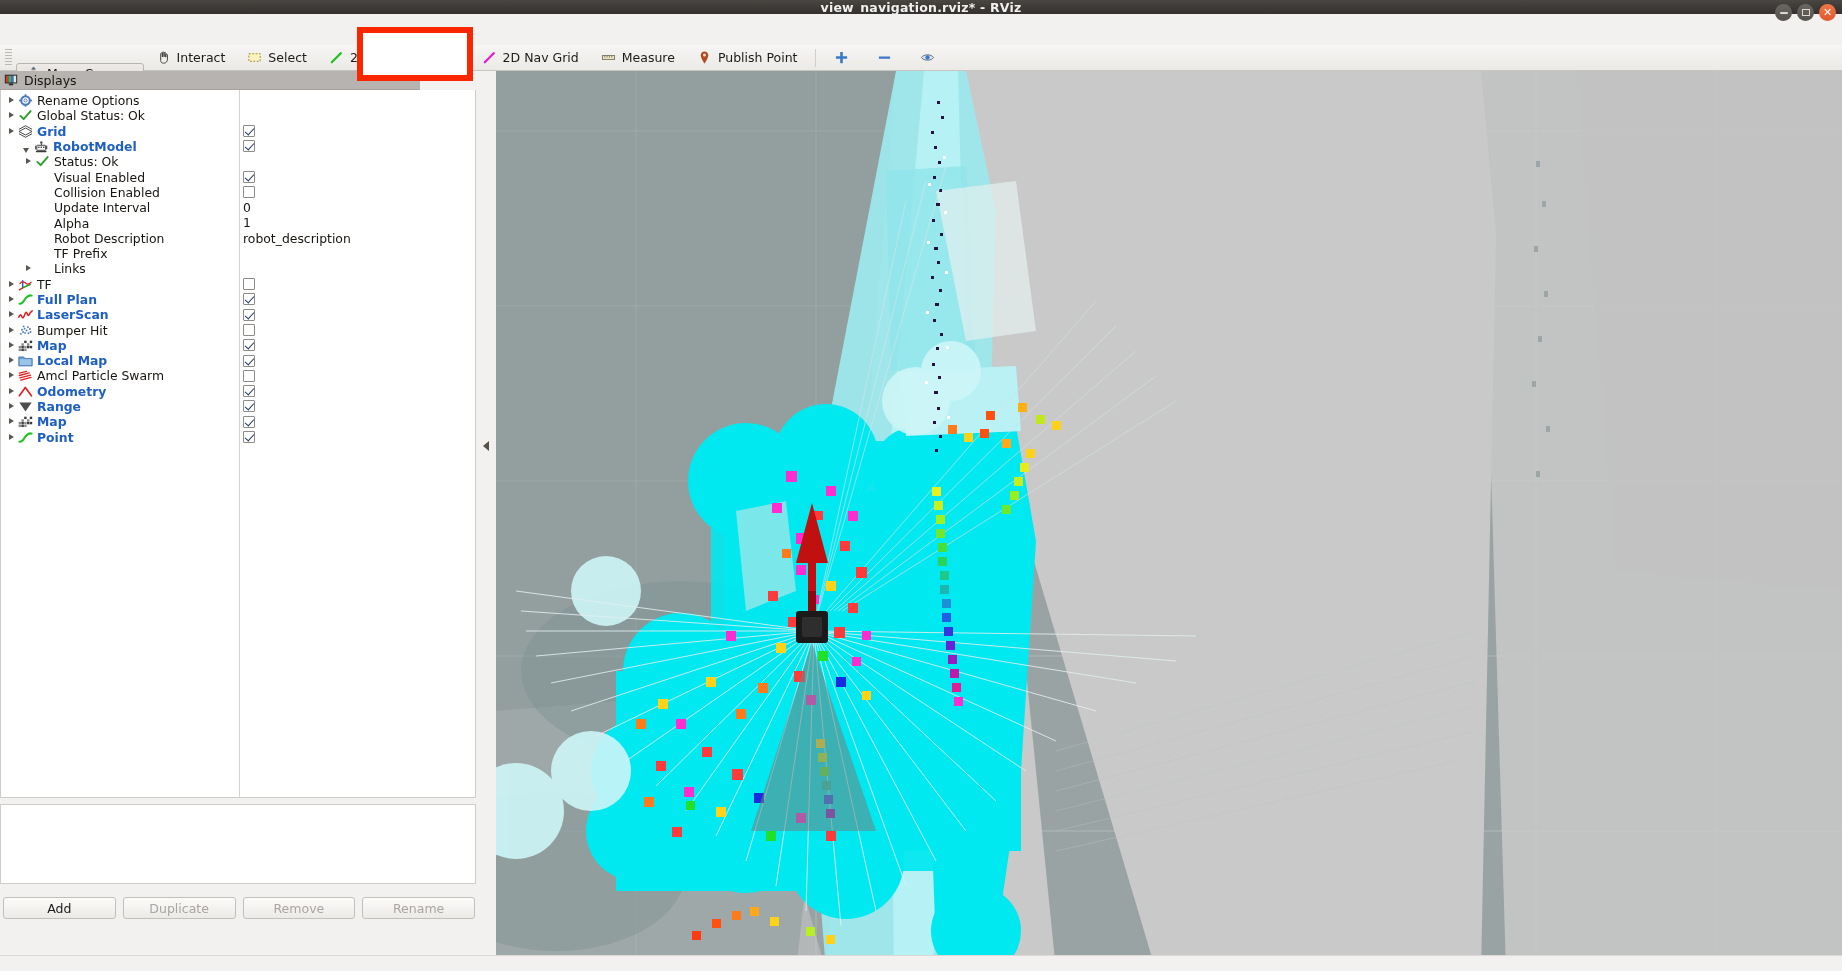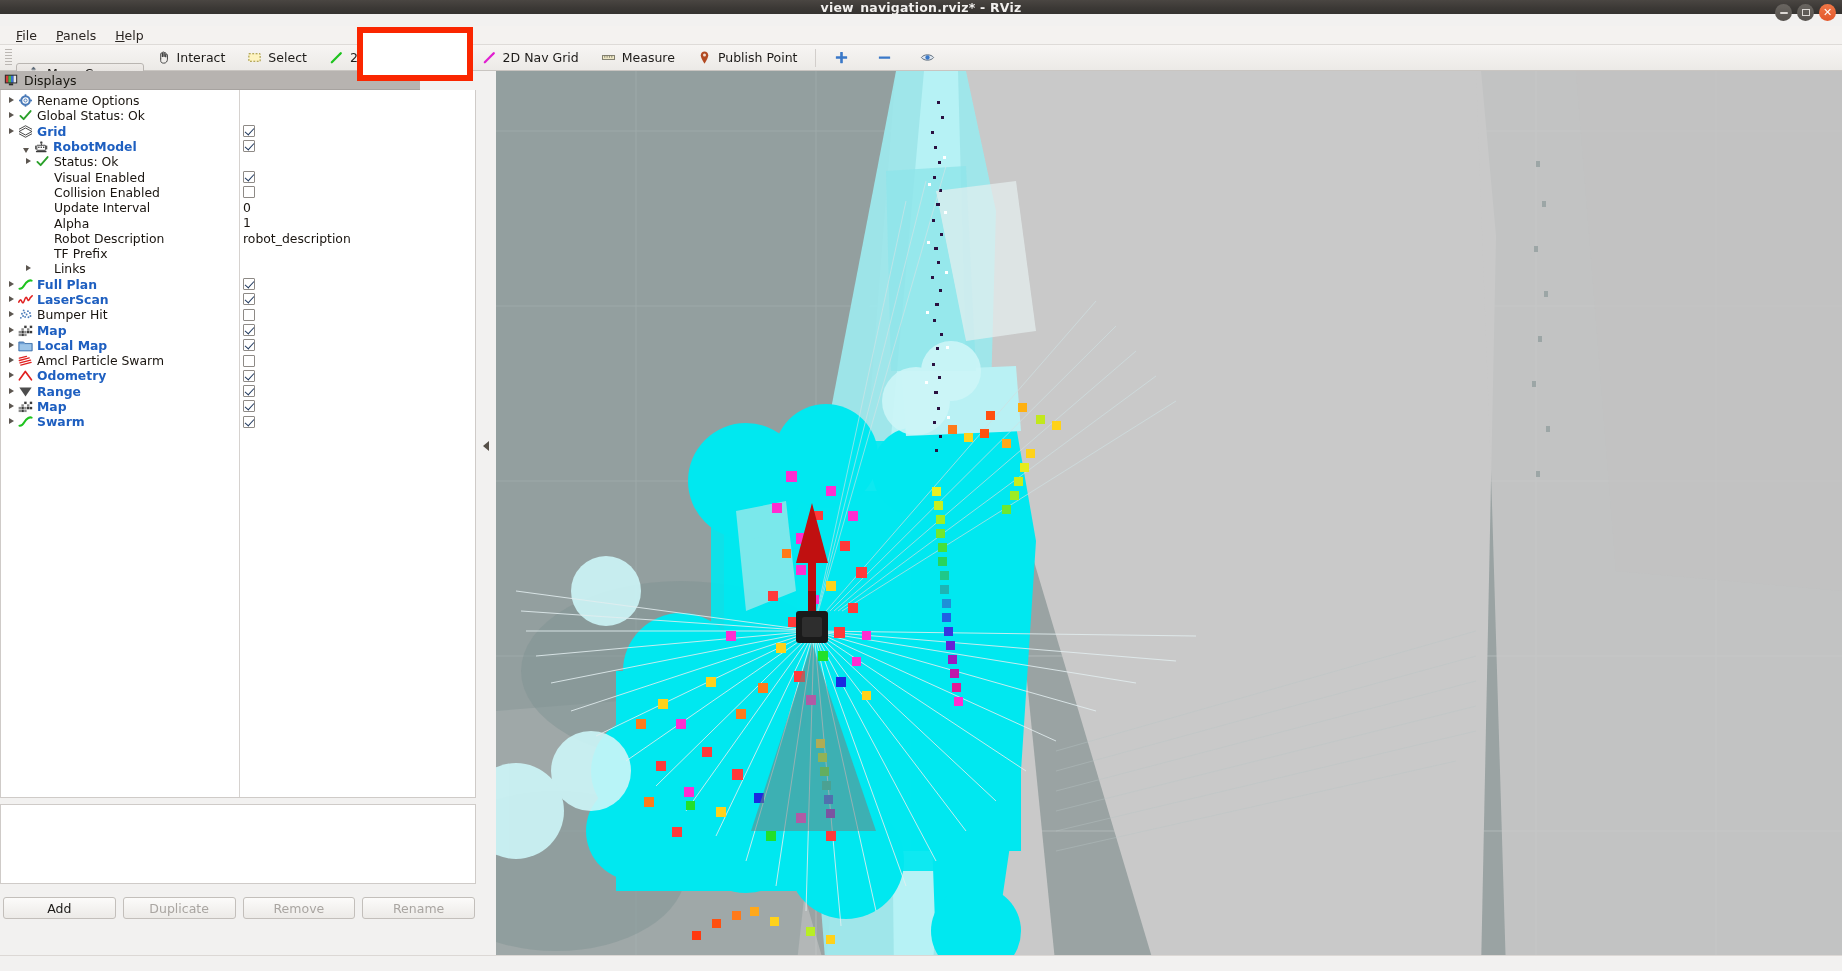--- a/index.html
+++ b/index.html
@@ -183,25 +183,20 @@
         </div>
       <div class="winbtn">
           <span class="max-gl"></span>
         </div>
       <div class="winbtn close">
           <span class="close-gl">✕</span>
         </div>
     </div>
   </div>
 
-  <div class="menubar">
-    <div class="menuitem"><u>F</u>ile</div>
-    <div class="menuitem"><u>P</u>anels</div>
-    <div class="menuitem"><u>H</u>elp</div>
-  </div>
 
   <div class="toolbar">
     <div class="grip"></div>
 
     <div class="tbtn active">
       <svg class="tb-icon" viewBox="0 0 16 16">
         <g fill="#5a6b7d" stroke="#44525f" stroke-width=".6">
           <path d="M8 1 L10 3.5 L6 3.5 Z"></path>
             <path d="M8 15 L10 12.5 L6 12.5 Z"></path>
           <path d="M1 8 L3.5 6 L3.5 10 Z"></path>
@@ -401,20 +396,33 @@
           <div class="row" style="padding-left: 23px;">
             <span class="arrow "></span>
             <span class="ticon"></span>
             <span class="lbl plain">TF Prefix</span>
             <span class="val"></span>
           </div>
           <div class="row" style="padding-left: 23px;">
             <span class="arrow closed"></span>
             <span class="ticon"></span>
             <span class="lbl plain">Links</span>
+          </div>
+          <div class="row" style="padding-left: 6px;">
+            <span class="arrow closed"></span>
+            <svg viewBox="0 0 16 14" class="ticon">
+              <g stroke-width="1.6" fill="none" stroke-linecap="round">
+                <line x1="5" y1="10.5" x2="5" y2="3" stroke="#2a5ce0"></line>
+                <line x1="5" y1="10.5" x2="13" y2="7" stroke="#1fa81f"></line>
+                <line x1="5" y1="10.5" x2="1.5" y2="12.8" stroke="#e02020"></line>
+                <path d="M2 6 Q4.6 2.6 8 5.4 Q11 8 14 4.6" stroke="#e02020" stroke-width="1.3"></path>
+              </g>
+            </svg>
+            <span class="lbl plain">TF</span>
+            <span class="chk"></span>
           </div>
           <div class="row" style="padding-left: 6px;">
             <span class="arrow closed"></span>
             <svg viewBox="0 0 16 14" class="ticon">
               <path d="M1.5 11.5 Q4.5 11.8 6.5 8.2 Q8.5 4.5 11 3.2 Q13 2.2 14.6 2.8" fill="none" stroke="#1fc31f" stroke-width="2.2" stroke-linecap="round"></path>
             </svg>
             <span class="lbl blue">Full Plan</span>
             <span class="chk on"></span>
           </div>
           <div class="row" style="padding-left: 6px;">
@@ -527,21 +535,21 @@
               </g>
             </svg>
             <span class="lbl blue">Map</span>
             <span class="chk on"></span>
           </div>
           <div class="row" style="padding-left: 6px;">
             <span class="arrow closed"></span>
             <svg viewBox="0 0 16 14" class="ticon">
               <path d="M1.5 11.5 Q4.5 11.8 6.5 8.2 Q8.5 4.5 11 3.2 Q13 2.2 14.6 2.8" fill="none" stroke="#1fc31f" stroke-width="2.2" stroke-linecap="round"></path>
             </svg>
-            <span class="lbl blue">Swarm</span>
+            <span class="lbl blue">Point</span>
             <span class="chk on"></span>
           </div>
         </div>
     </div>
 
     <div class="details"></div>
 
     <div class="btnbar">
       <div class="pbtn">Add</div>
       <div class="pbtn disabled">Duplicate</div>

